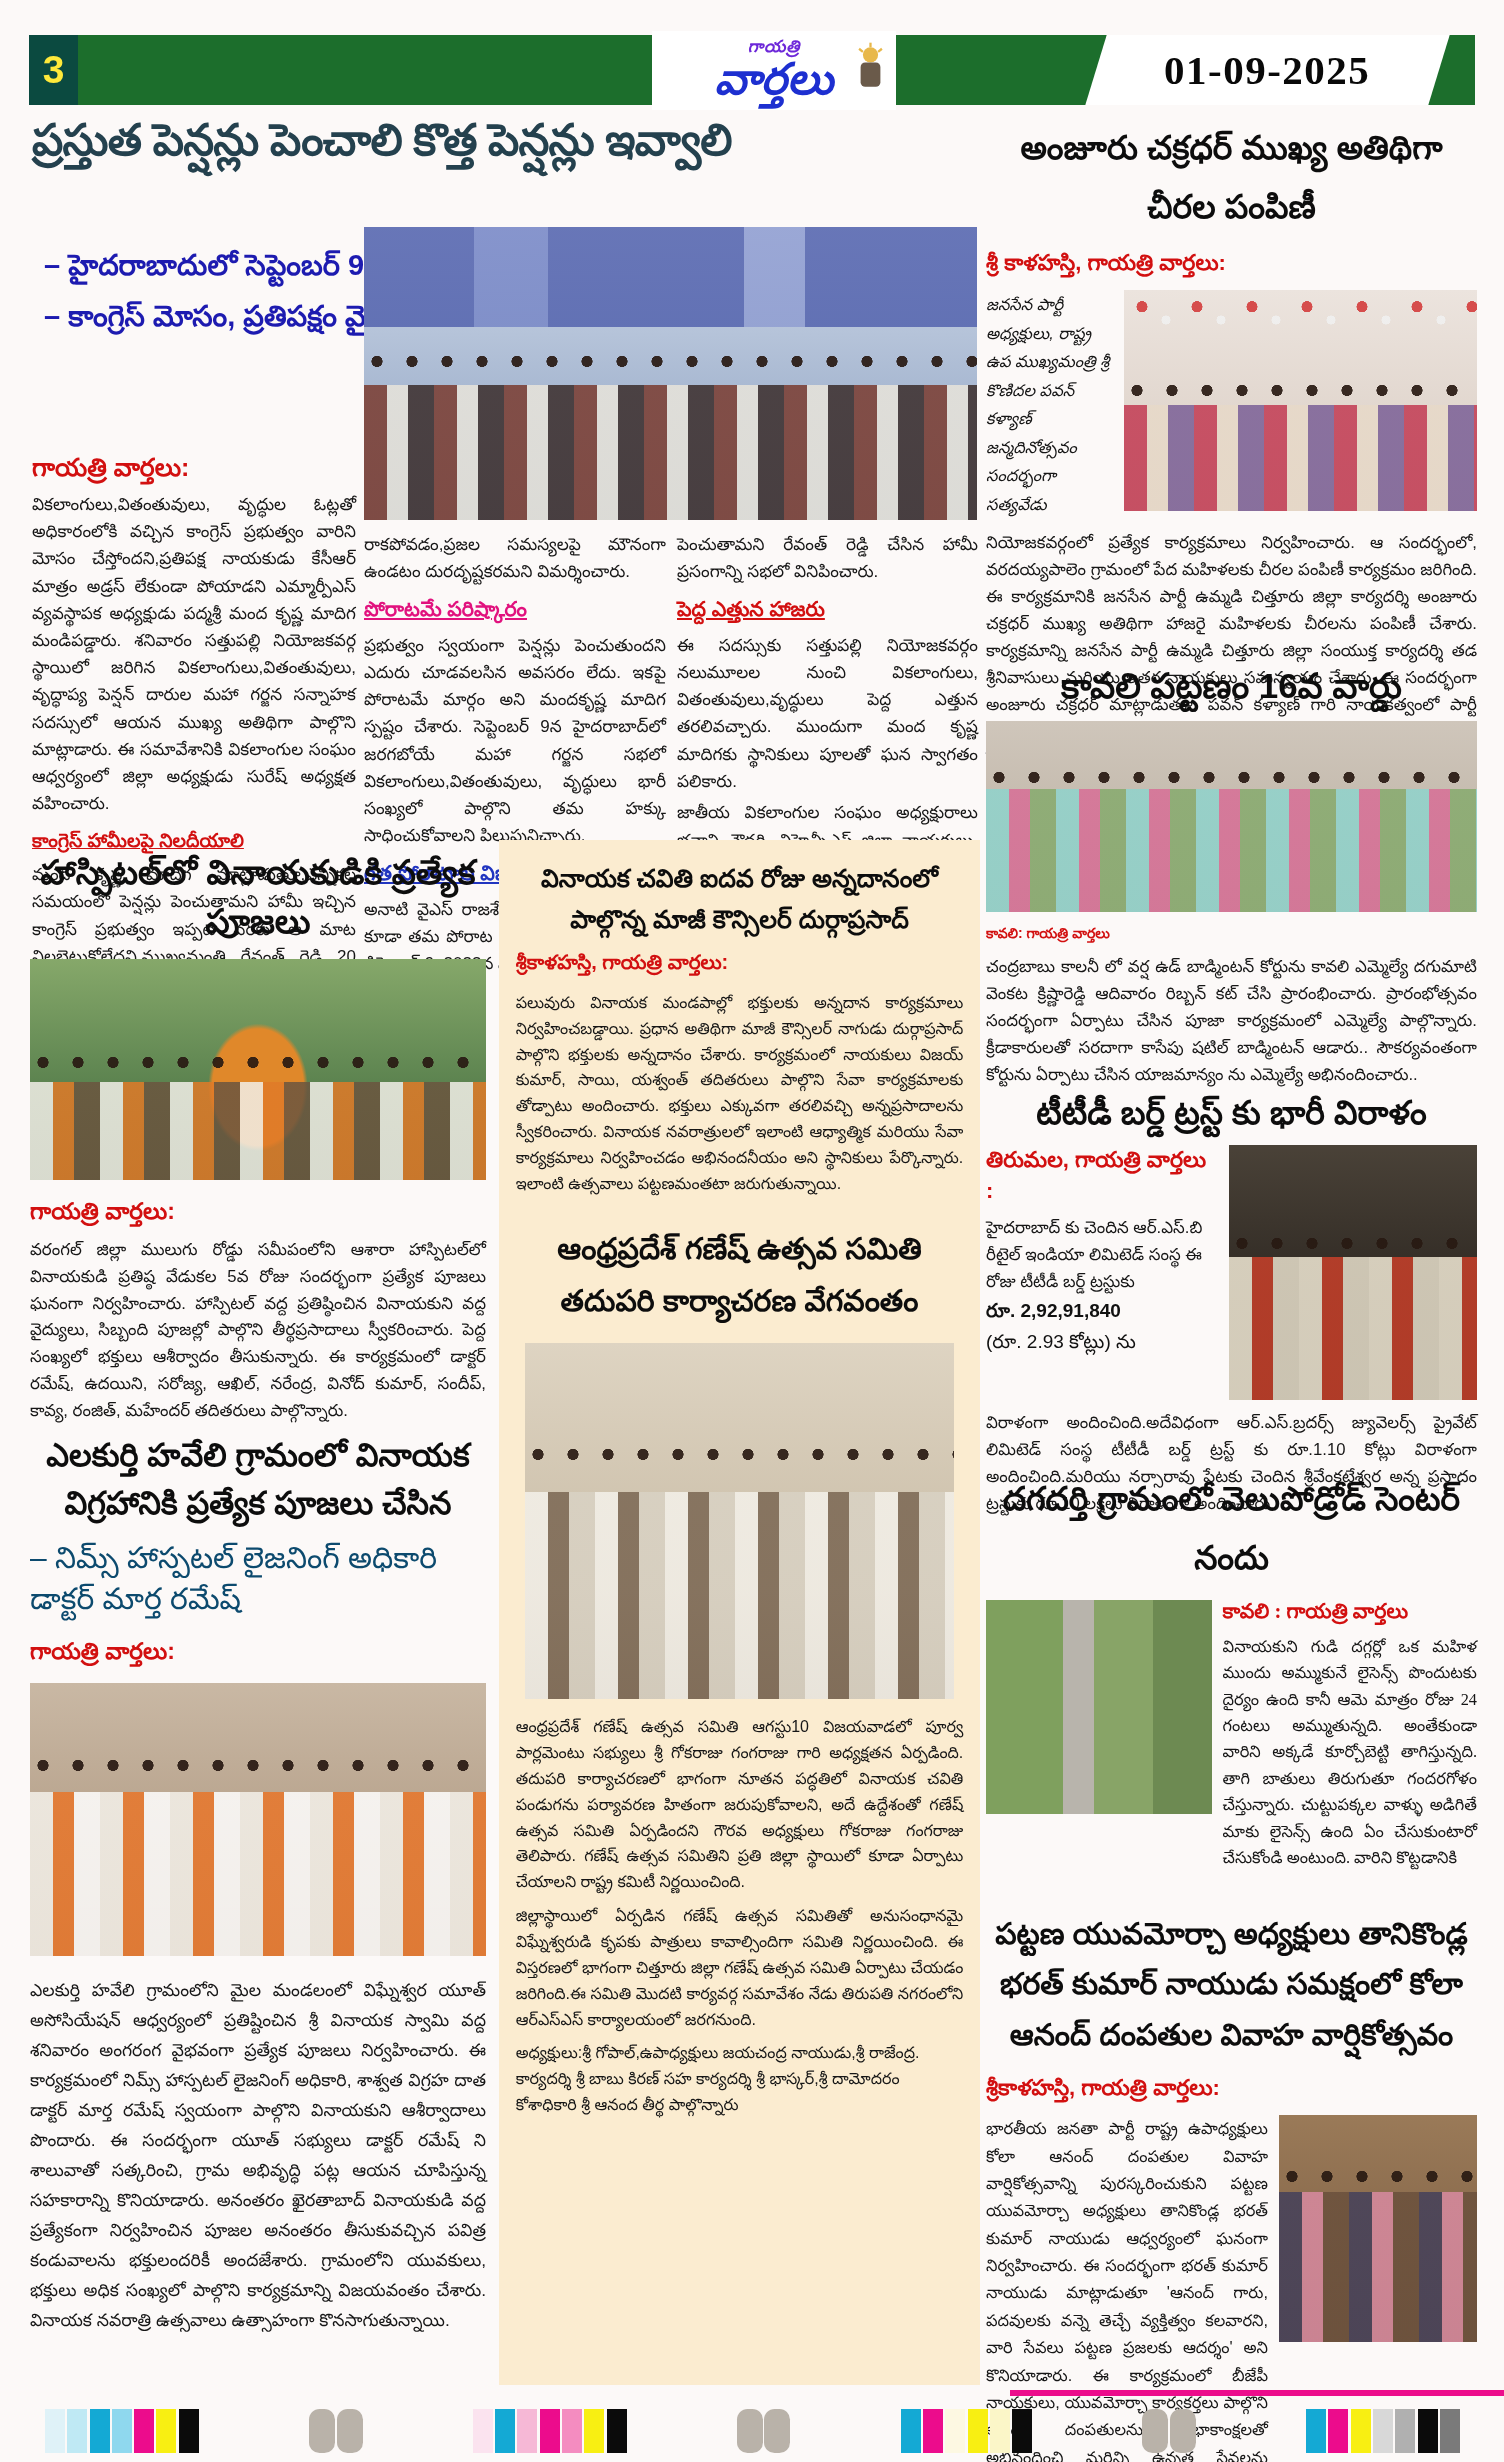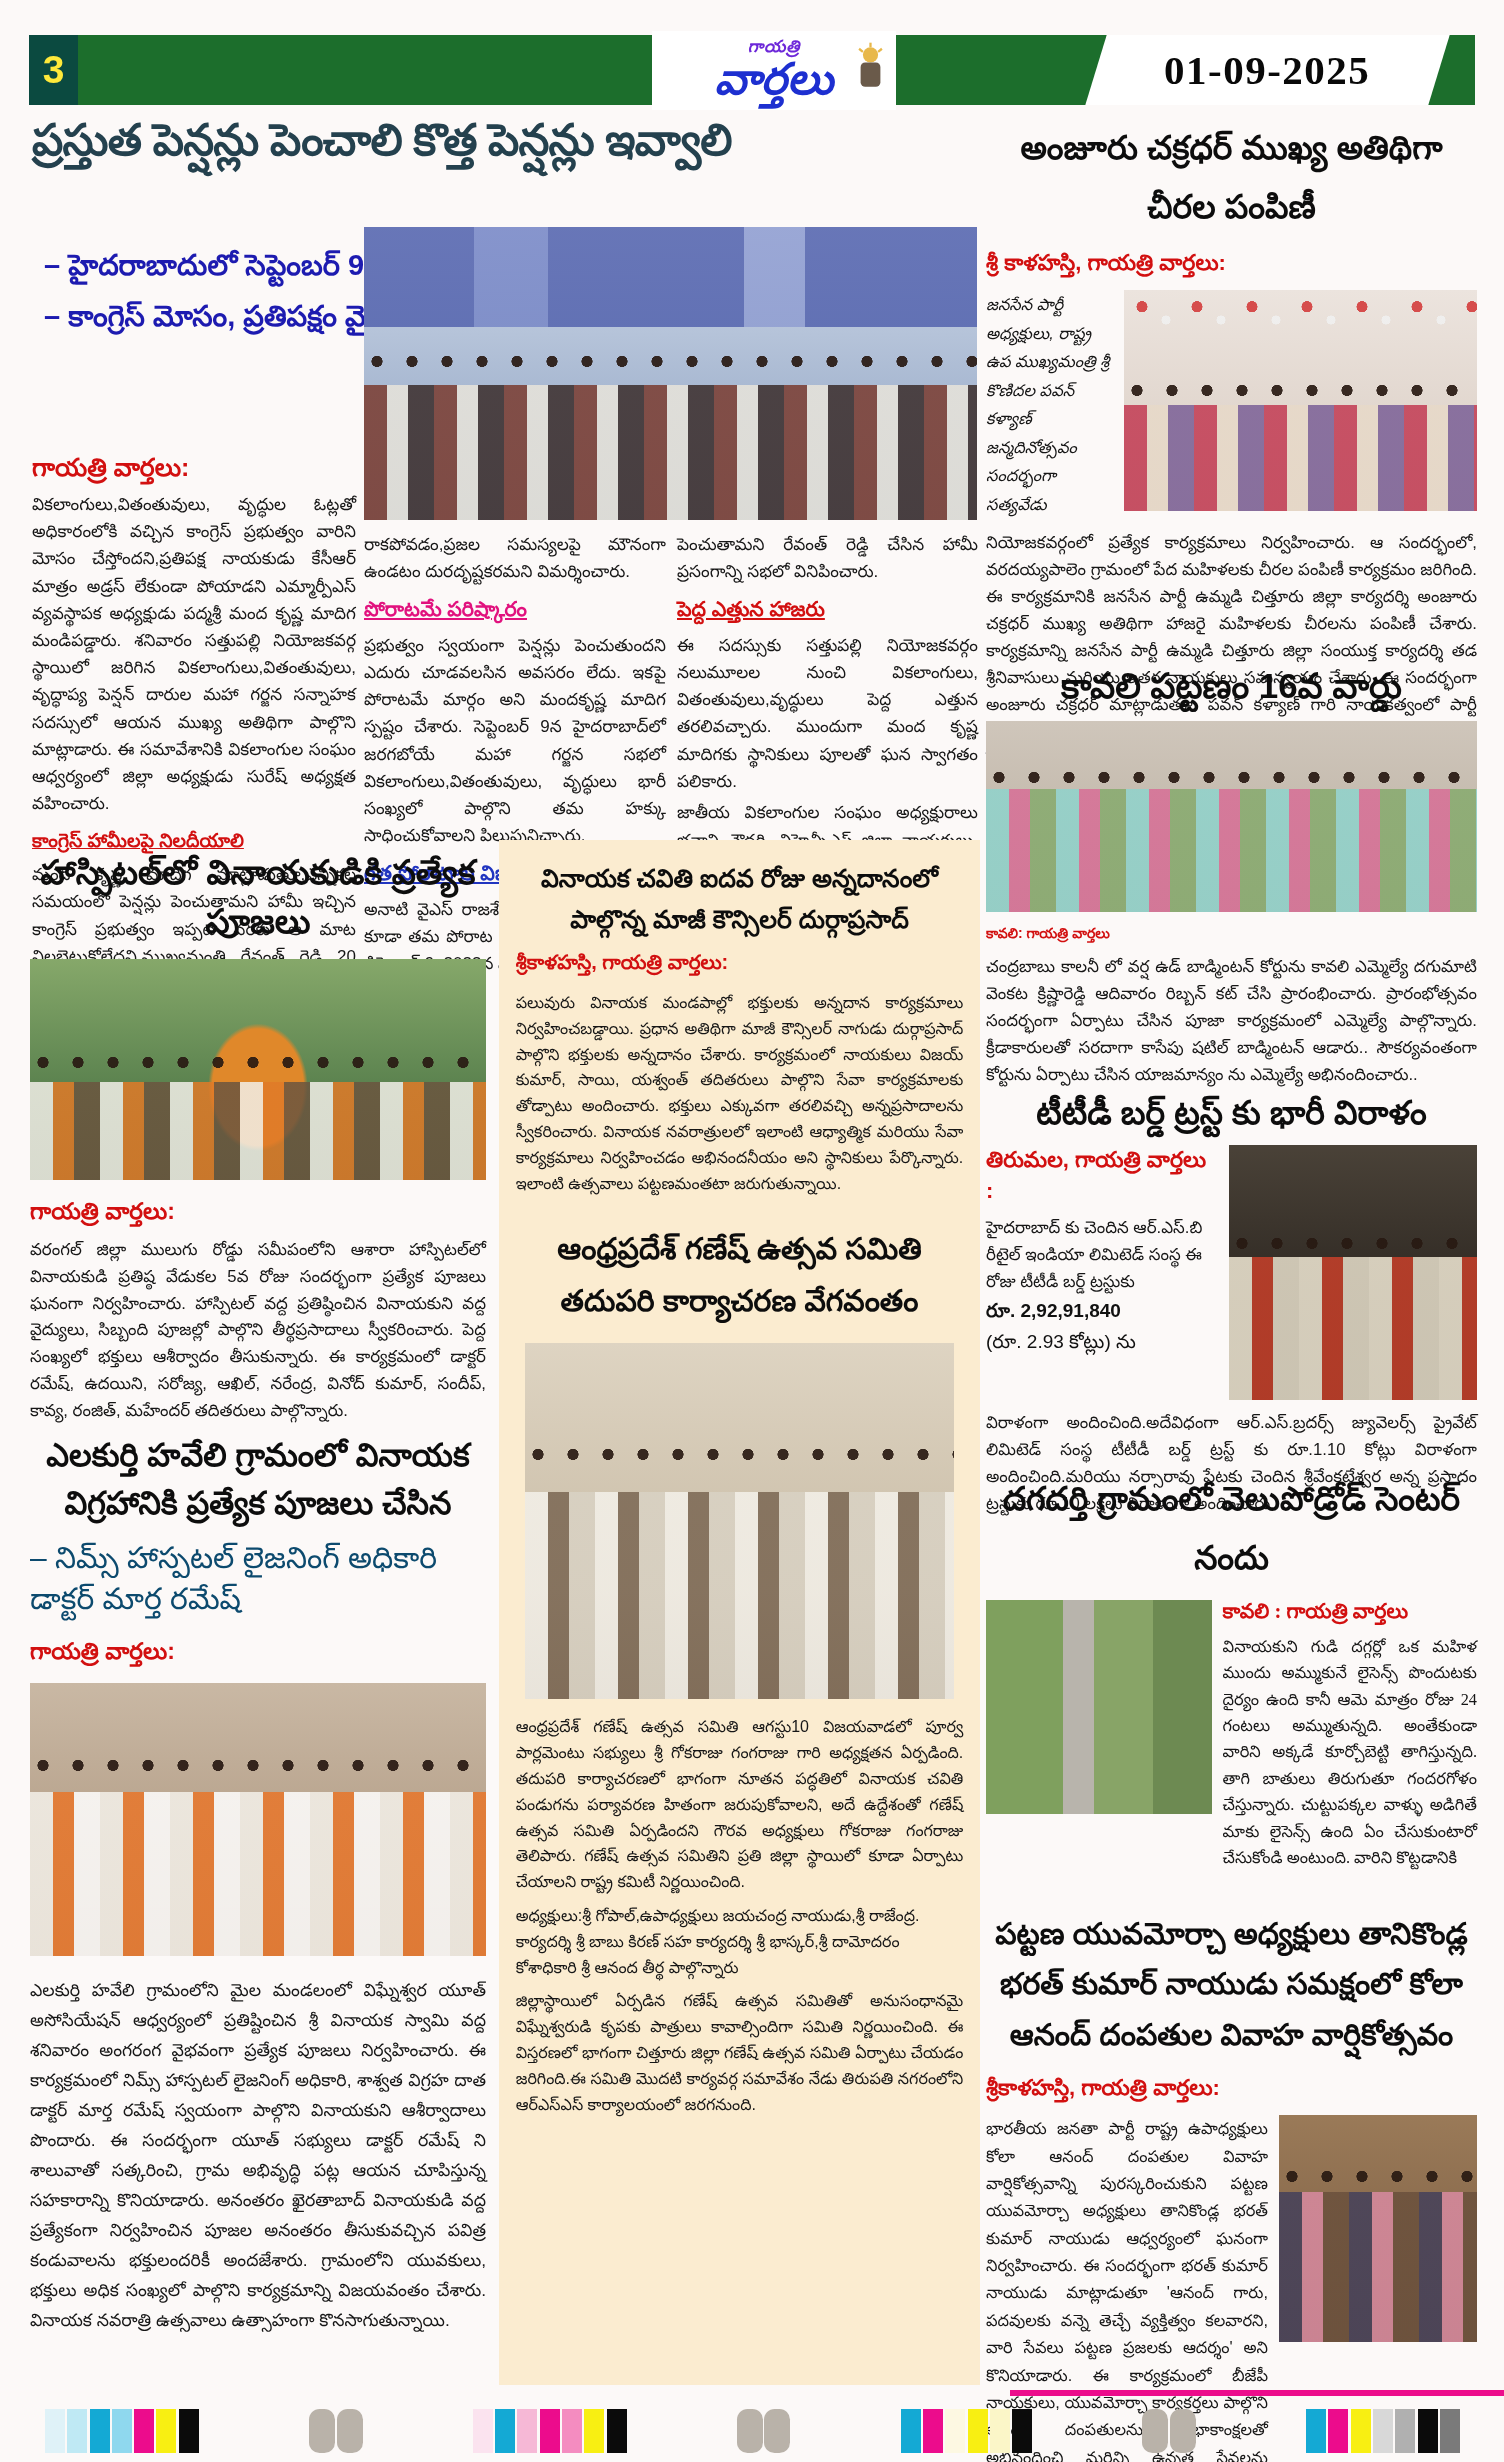--- a/index.html
+++ b/index.html
@@ -185,22 +185,22 @@
   <div>
     <div class="story-head">వినాయక చవితి ఐదవ రోజు అన్నదానంలో పాల్గొన్న మాజీ కౌన్సిలర్ దుర్గాప్రసాద్</div>
     <div class="dl" style="font-size:20px;margin-top:10.6px;">శ్రీకాళహస్తి, గాయత్రి వార్తలు:</div>
     <div class="bodytxt" style="margin-top:10.6px;">పలువురు వినాయక మండపాల్లో భక్తులకు అన్నదాన కార్యక్రమాలు నిర్వహించబడ్డాయి. ప్రధాన అతిథిగా మాజీ కౌన్సిలర్ నాగుడు దుర్గాప్రసాద్ పాల్గొని భక్తులకు అన్నదానం చేశారు. కార్యక్రమంలో నాయకులు విజయ్ కుమార్, సాయి, యశ్వంత్ తదితరులు పాల్గొని సేవా కార్యక్రమాలకు తోడ్పాటు అందించారు. భక్తులు ఎక్కువగా తరలివచ్చి అన్నప్రసాదాలను స్వీకరించారు. వినాయక నవరాత్రులలో ఇలాంటి ఆధ్యాత్మిక మరియు సేవా కార్యక్రమాలు నిర్వహించడం అభినందనీయం అని స్థానికులు పేర్కొన్నారు. ఇలాంటి ఉత్సవాలు పట్టణమంతటా జరుగుతున్నాయి.</div>
   </div>
 
   <div>
     <div class="story-head big">ఆంధ్రప్రదేశ్ గణేష్ ఉత్సవ సమితి తదుపరి కార్యాచరణ వేగవంతం</div>
     <div class="photo ph-meeting" style="width:429px;height:356px;margin:15px auto 0 auto;"></div>
     <div class="bodytxt" style="margin-top:15px;">ఆంధ్రప్రదేశ్ గణేష్ ఉత్సవ సమితి ఆగస్టు10 విజయవాడలో పూర్వ పార్లమెంటు సభ్యులు శ్రీ గోకరాజు గంగరాజు గారి అధ్యక్షతన ఏర్పడింది. తదుపరి కార్యాచరణలో భాగంగా నూతన పద్ధతిలో వినాయక చవితి పండుగను పర్యావరణ హితంగా జరుపుకోవాలని, అదే ఉద్దేశంతో గణేష్ ఉత్సవ సమితి ఏర్పడిందని గౌరవ అధ్యక్షులు గోకరాజు గంగరాజు తెలిపారు. గణేష్ ఉత్సవ సమితిని ప్రతి జిల్లా స్థాయిలో కూడా ఏర్పాటు చేయాలని రాష్ట్ర కమిటీ నిర్ణయించింది.</div>
+    <div class="bodytxt" style="margin-top:7.6px;">జిల్లాస్థాయిలో ఏర్పడిన గణేష్ ఉత్సవ సమితితో అనుసంధానమై విఘ్నేశ్వరుడి కృపకు పాత్రులు కావాల్సిందిగా సమితి నిర్ణయించింది. ఈ విస్తరణలో భాగంగా చిత్తూరు జిల్లా గణేష్ ఉత్సవ సమితి ఏర్పాటు చేయడం జరిగింది.ఈ సమితి మొదటి కార్యవర్గ సమావేశం నేడు తిరుపతి నగరంలోని ఆర్ఎస్ఎస్ కార్యాలయంలో జరగనుంది.</div>
     <div class="bodytxt" style="margin-top:7.6px;text-align:left;">అధ్యక్షులు:శ్రీ గోపాల్,ఉపాధ్యక్షులు జయచంద్ర నాయుడు,శ్రీ రాజేంద్ర. కార్యదర్శి శ్రీ బాబు కిరణ్ సహ కార్యదర్శి శ్రీ భాస్కర్,శ్రీ దామోదరం కోశాధికారి శ్రీ ఆనంద తీర్థ పాల్గొన్నారు</div>
-    <div class="bodytxt" style="margin-top:7.6px;">జిల్లాస్థాయిలో ఏర్పడిన గణేష్ ఉత్సవ సమితితో అనుసంధానమై విఘ్నేశ్వరుడి కృపకు పాత్రులు కావాల్సిందిగా సమితి నిర్ణయించింది. ఈ విస్తరణలో భాగంగా చిత్తూరు జిల్లా గణేష్ ఉత్సవ సమితి ఏర్పాటు చేయడం జరిగింది.ఈ సమితి మొదటి కార్యవర్గ సమావేశం నేడు తిరుపతి నగరంలోని ఆర్ఎస్ఎస్ కార్యాలయంలో జరగనుంది.</div>
   </div>
 </div>
 
 <div class="abs rcol saree-st" style="width:491px;">
   <div class="story-head">అంజూరు చక్రధర్ ముఖ్య అతిథిగా చీరల పంపిణీ</div>
   <div class="dl rdl">శ్రీ కాళహస్తి, గాయత్రి వార్తలు:</div>
   <div class="rowflex">
     <div class="bodytxt" style="width:127px;font-size:16.3px;line-height:1.75;text-align:left;font-style:italic;">జనసేన పార్టీ అధ్యక్షులు, రాష్ట్ర ఉప ముఖ్యమంత్రి శ్రీ కొణిదల పవన్ కళ్యాణ్ జన్మదినోత్సవం సందర్భంగా సత్యవేడు</div>
     <div class="photo ph-saree" style="flex:1;height:221px;"></div>
   </div>

